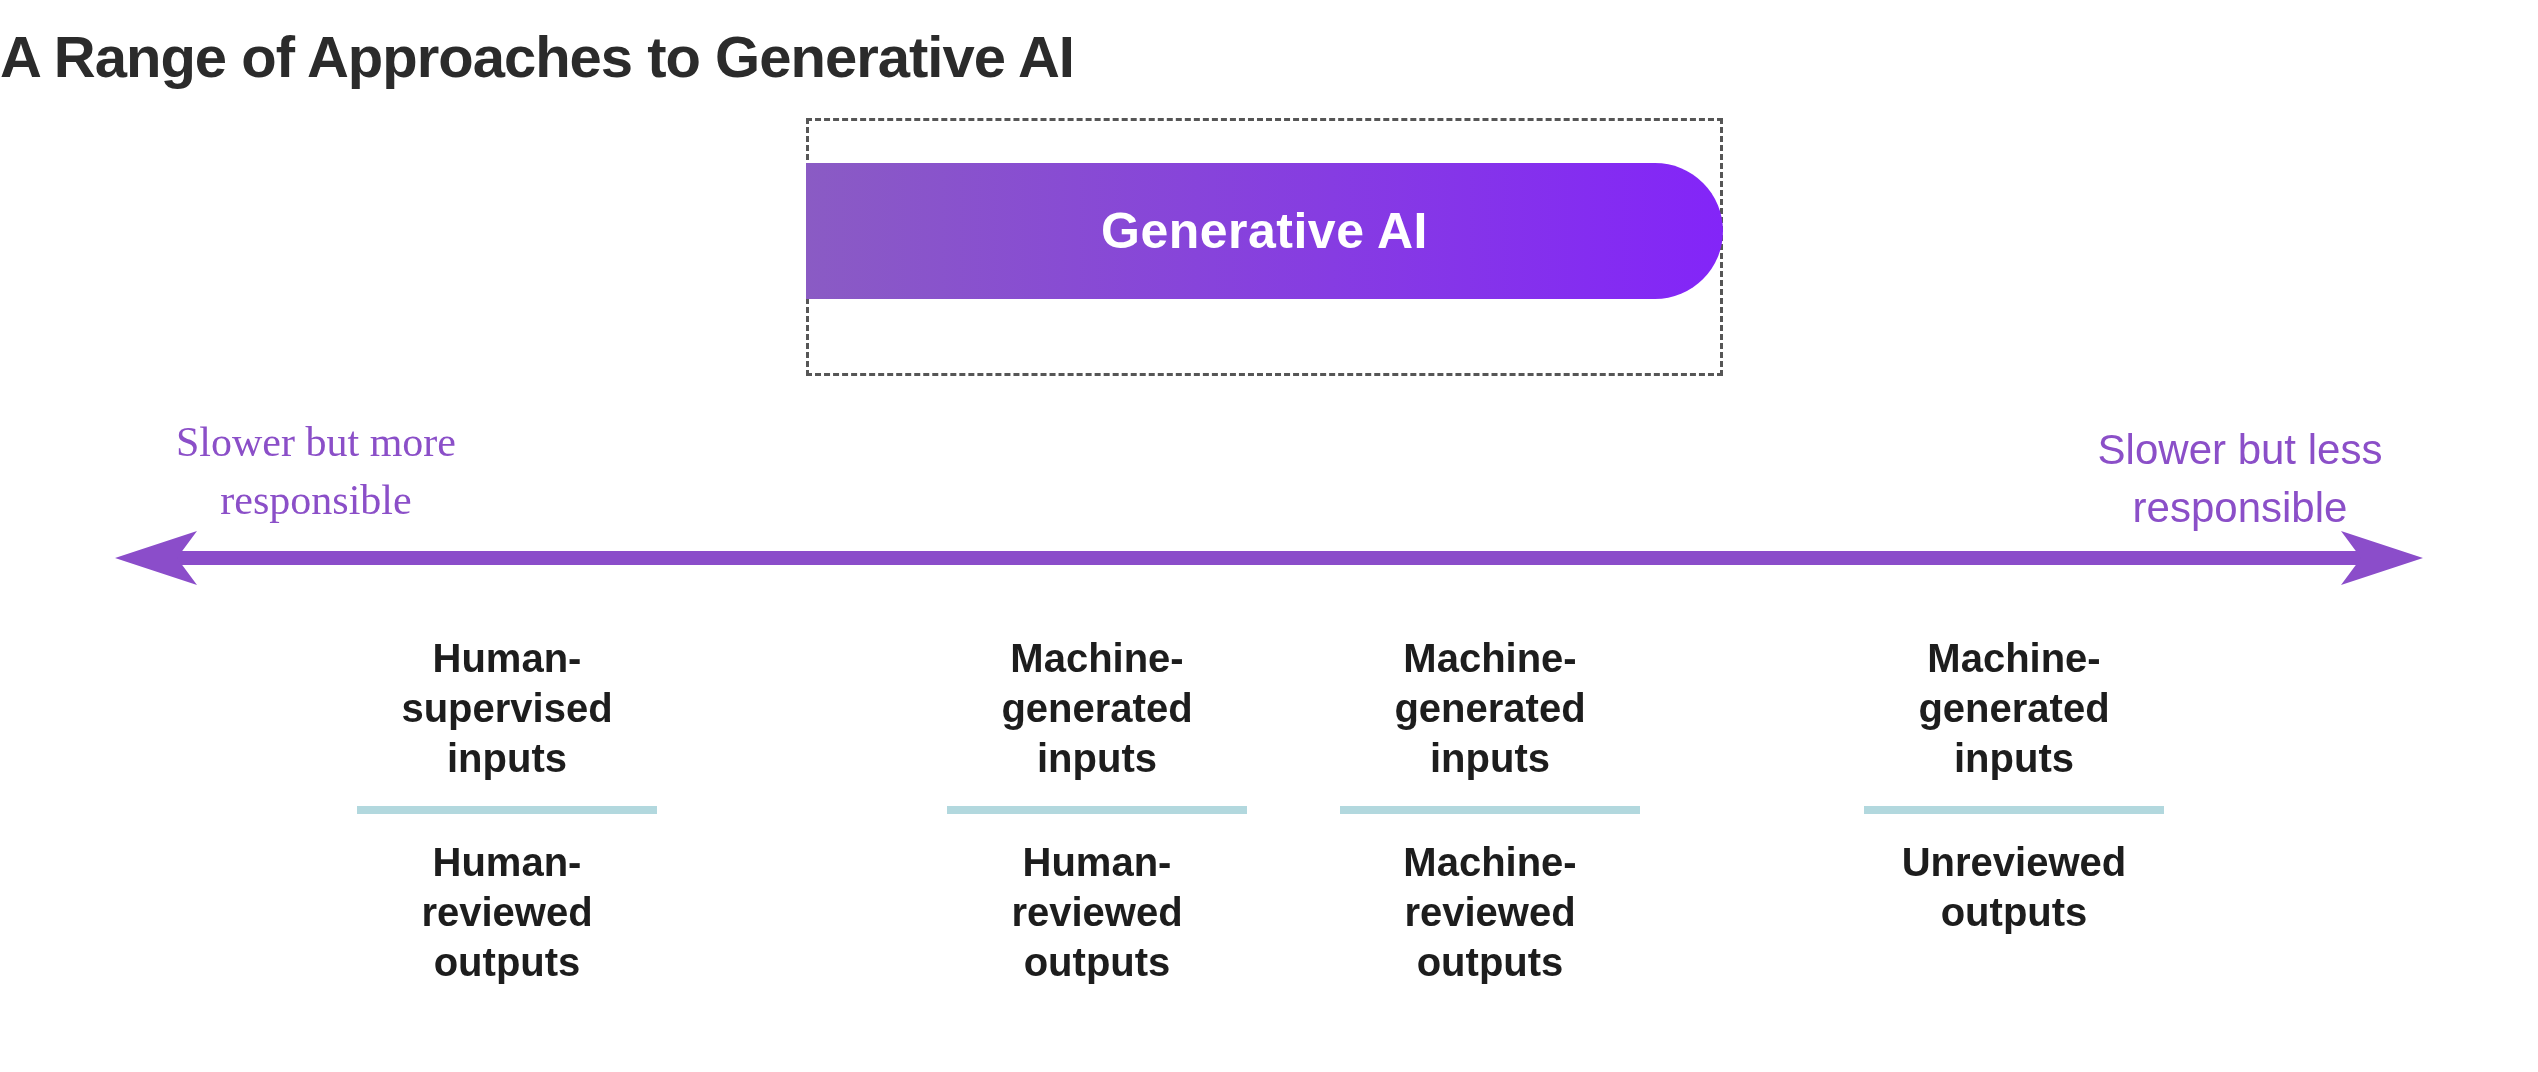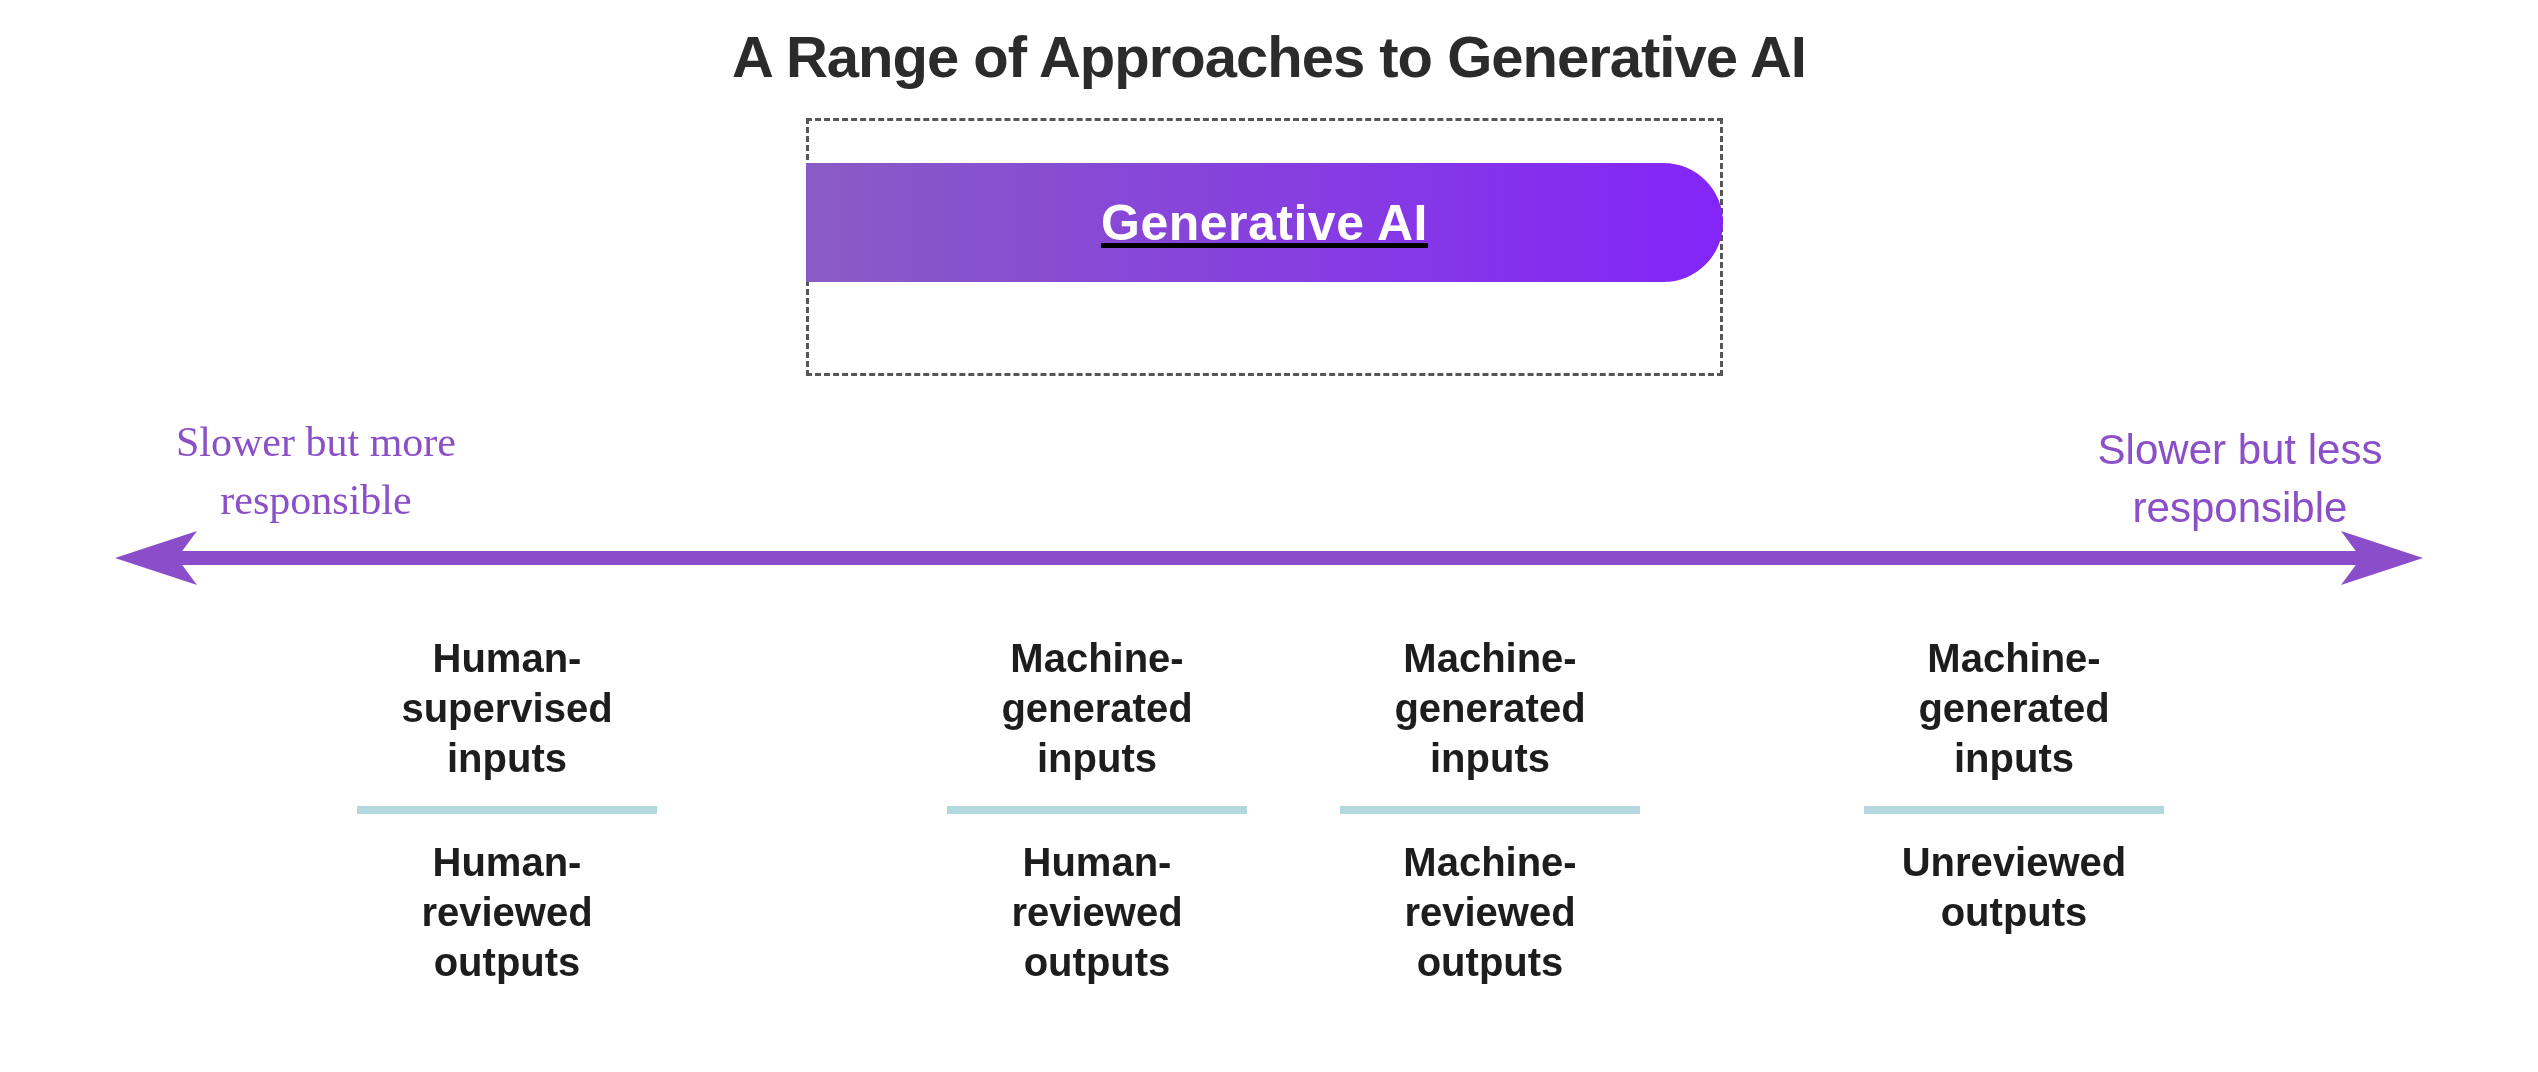--- a/index.html
+++ b/index.html
@@ -23,21 +23,21 @@
     height: 1072px;
     background: var(--background);
     overflow: hidden;
   }
 
   .title {
     position: absolute;
     top: 17px;
     left: 0;
     width: 2538px;
-    text-align: center;
+    text-align: left;
     font-size: 58px;
     line-height: 80px;
     font-weight: 700;
     letter-spacing: -1px;
     color: var(--title-text);
   }
 
   .dashed-frame {
     position: absolute;
     left: 806px;
@@ -45,27 +45,26 @@
     width: 917px;
     height: 258px;
     border: 3px dashed var(--dash-gray);
   }
 
   .pill {
     position: absolute;
     left: 806px;
     top: 163px;
     width: 917px;
-    height: 119px;
+    height: 136px;
     border-radius: 0 84px 84px 0;
     background: linear-gradient(90deg, var(--pill-gradient-start), var(--pill-gradient-end));
     display: flex;
     align-items: center;
     justify-content: center;
-    text-decoration: underline;
   }
   .pill-label {
     color: #ffffff;
     font-size: 50px;
     font-weight: 700;
     letter-spacing: 0.5px;
   }
 
   .axis-label {
     position: absolute;

